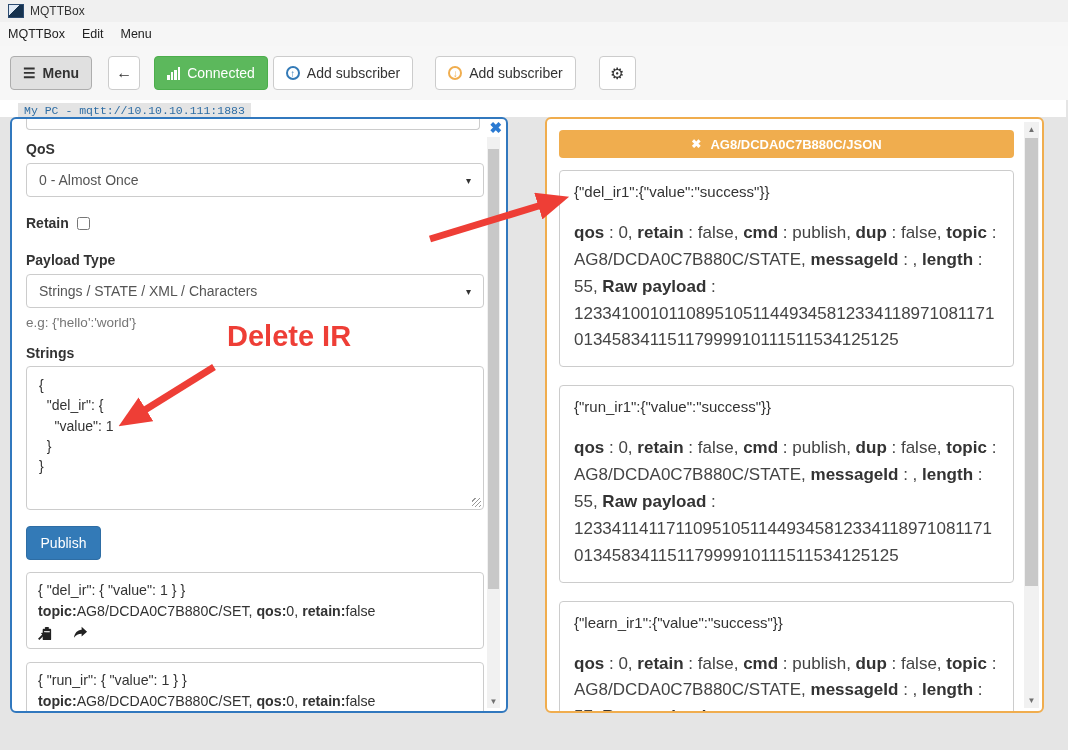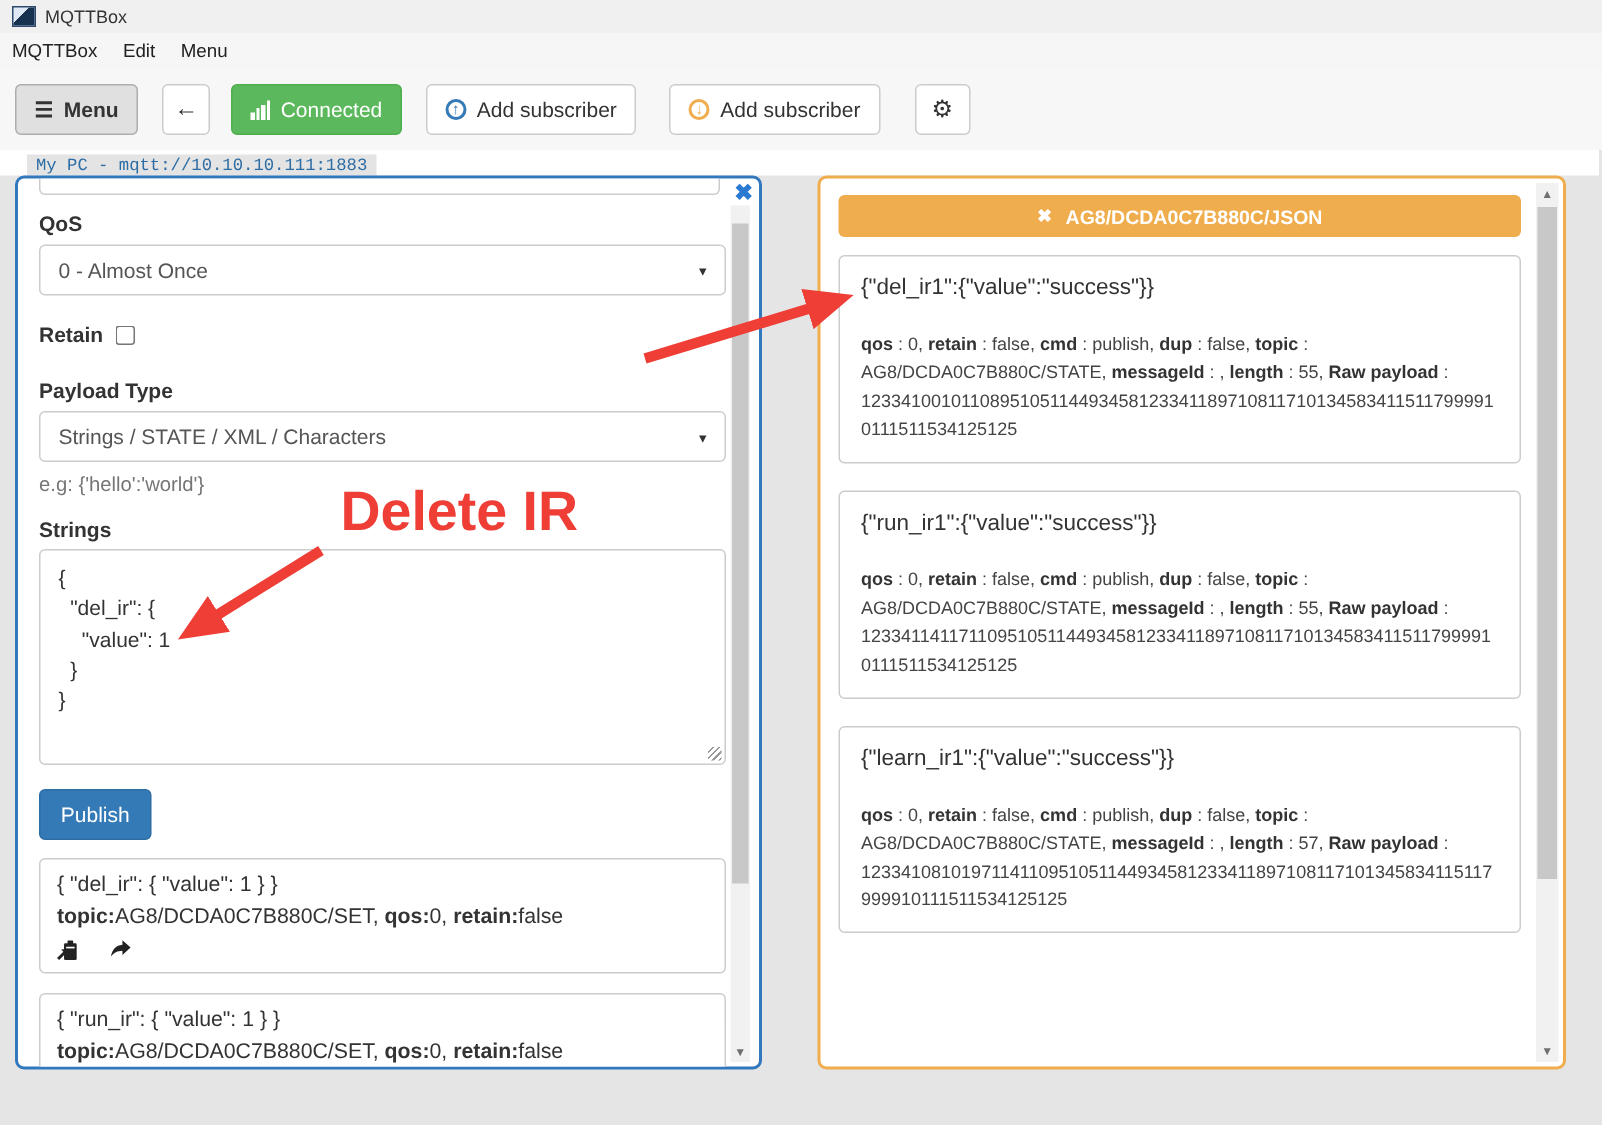--- a/index.html
+++ b/index.html
@@ -11,21 +11,21 @@
   .app-icon{width:14px;height:12px;border:1px solid #2b4a6f;background:linear-gradient(135deg,#dfe9f5 0 40%,#16324f 40%);}
   .menubar{position:absolute;left:0;top:22px;right:0;height:24px;background:#f6f6f6;
            display:flex;align-items:center;padding-left:8px;font-size:12.5px;color:#222;}
   .menubar .mitem{padding:2px 9px 3px 0;margin-right:8px;cursor:default;}
   .toolbar{position:absolute;left:0;top:46px;right:0;height:54px;background:#f7f7f7;
            display:flex;align-items:center;padding-left:10px;}
   .btn{height:34px;border-radius:4px;border:1px solid #ccc;background:#fff;font-size:14px;color:#333;
        display:inline-flex;align-items:center;justify-content:center;gap:7px;padding:0 12px;box-sizing:border-box;}
   .btn-menu{background:#e0e0e0;border-color:#adadad;font-weight:bold;margin-right:16px;}
   .btn-back{width:32px;margin-right:14px;font-weight:bold;font-size:16px;}
-  .btn-connected{background:var(--green,#5cb85c);border-color:#4cae4c;color:#fff;margin-right:16px;}
+  .btn-connected{background:var(--green,#5cb85c);border-color:#4cae4c;color:#fff;margin-right:5px;}
   .btn-addpub{margin-right:22px;}
   .btn-addsub{margin-right:23px;}
   .btn-gear{width:37px;font-size:16px;}
   .sigbars{display:inline-flex;align-items:flex-end;gap:1px;height:13px;}
   .sigbars i{display:block;width:2.5px;background:#fff;}
   .circle-ic{width:14px;height:14px;border-radius:50%;display:flex;align-items:center;justify-content:center;
              font-size:10px;font-weight:bold;box-sizing:border-box;}
   .circle-pub{border:2px solid var(--blue,#337ab7);color:var(--blue,#337ab7);}
   .circle-sub{border:2px solid var(--orange,#f0ad4e);color:var(--orange,#f0ad4e);}
   .tabstrip{position:absolute;left:0;top:100px;right:2px;height:17px;background:#fff;}
@@ -64,26 +64,26 @@
   .hicon{display:inline-flex;cursor:pointer;}
   .hicon svg{width:15px;height:15px;}
   
   .sub-header{position:absolute;left:12px;top:11px;width:455px;height:28px;background:var(--orange,#f0ad4e);
               border-radius:4px;color:#fff;font-size:13px;font-weight:bold;display:flex;align-items:center;
               justify-content:center;gap:9px;cursor:pointer;box-sizing:border-box;}
   .sub-header .x{font-size:12px;}
   .sub-cards{position:absolute;left:12px;top:51px;width:455px;display:flex;flex-direction:column;gap:18px;}
   .sub-card{border:1px solid #ccc;border-radius:4px;padding:12px 14px;background:#fff;}
   .sub-payload{font-size:15px;color:#333;margin-bottom:20px;}
-  .sub-details{font-size:12px;color:#444;line-height:1.58;overflow-wrap:anywhere;}
+  .sub-details{font-size:17px;color:#444;line-height:1.58;overflow-wrap:anywhere;}
   .sub-details b{color:#333;}
   
   .annot-svg{position:absolute;left:0;top:0;z-index:50;pointer-events:none;}
   .annot-text{position:absolute;left:227px;top:320px;z-index:51;color:var(--red,#ee3e36);
-              font-size:37px;font-weight:600;pointer-events:none;}
+              font-size:29px;font-weight:600;pointer-events:none;}
 </style>
 </head>
 <body>
 
 <div class="window">
 
   <div class="titlebar">
     <span class="app-icon"></span>
     <span>MQTTBox</span>
   </div>

